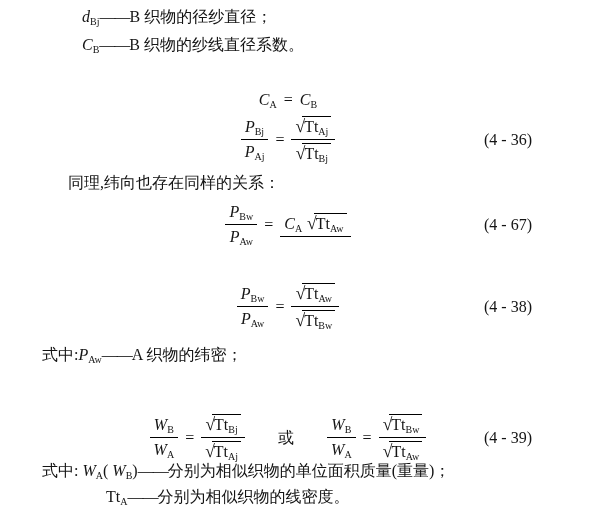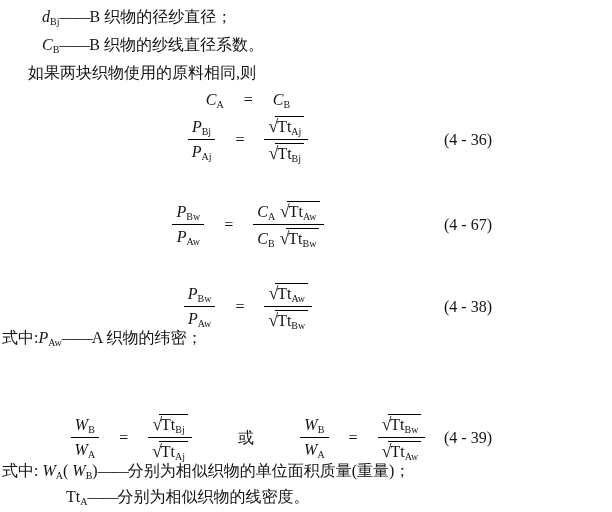--- a/index.html
+++ b/index.html
@@ -3,76 +3,75 @@
 <meta charset="utf-8">
 <style>
   * { box-sizing: border-box; }
   html, body { margin: 0; padding: 0; }
   body {
     width: 612px; height: 512px; background: #ffffff;
     font-family: "Liberation Serif", "DejaVu Serif", serif;
   }
   .page {
     position: relative; width: 496px; height: 512px;
-    background: #ffffff; color: #141414; font-size: 16px; overflow: hidden;
+    background: #ffffff; color: #141414; font-size: 16px; overflow: hidden; margin-left: 40px;
   }
   .abs { position: absolute; white-space: nowrap; }
   .it { font-style: italic; }
   .rm { font-style: normal; }
   sub.s { font-size: 10px; font-style: normal; line-height: 1; vertical-align: -0.3em; letter-spacing: 0; }
   .dash { letter-spacing: -1px; }
 
   
   .frac { display: inline-block; text-align: center; vertical-align: middle; line-height: 1.15; }
   .fn { display: block; border-bottom: 1.3px solid #000; padding: 0 4px 2px; }
   .fd { display: block; padding: 3px 4px 0; }
 
   
   .sqrt { display: inline-block; white-space: nowrap; }
   .sign { display: inline-block; font-size: 1.1em; line-height: 1; }
   .rad { display: inline-block; border-top: 1.3px solid #000; padding: 1px 3px 0 2px; margin-left: -3px; }
 
   
   .eqrow { position: absolute; left: 0; width: 100%; display: flex; justify-content: center; align-items: center; }
-  .mrow { display: flex; align-items: center; gap: 20px; }
+  .mrow { display: flex; align-items: center; gap: 7px; }
   .eqnum { position: absolute; right: 4px; top: 50%; transform: translateY(-50%); }
   .coef { margin-right: 5px; white-space: nowrap; }
   .orsep { margin: 0 26px; }
 
   
   #line-d        { left: 42px; top: 7px; }
   #line-c        { left: 42px; top: 35px; }
   #para-material { left: 28px; top: 63px; }
   #eq-c   { top: 88px;  height: 24px; }
   #eq36   { top: 112px; height: 56px; }
   #para-weft     { left: 28px; top: 173px; }
   #eq37   { top: 194px; height: 62px; }
   #para-when     { left: 28px; top: 256px; }
   #eq38   { top: 278px; height: 58px; }
-  #where1a       { left: 2px;  top: 328px; }
+  #where1a       { left: 2px;  top: 345px; }
   #where1b       { left: 46px; top: 370px; }
   #para-weight   { left: 28px; top: 395px; }
   #eq39   { top: 412px; height: 52px; }
   #where2a       { left: 2px;  top: 461px; }
   #where2b       { left: 66px; top: 487px; text-align: right; }
 </style>
 </head>
 <body>
 
 <div class="page">
 
   <div id="line-d" class="abs">
     <span class="it">d</span><sub class="s">Bj</sub><span class="dash">——</span><span>B 织物的径纱直径；</span>
   </div>
 
   <div id="line-c" class="abs">
     <span class="it">C</span><sub class="s">B</sub><span class="dash">——</span><span>B 织物的纱线直径系数。</span>
   </div>
 
-  <div id="para-material" class="abs">如果两块织物使用的原料相同,则</div>
 
   <div id="eq-c" class="eqrow">
     <span class="mrow">
       <span><span class="it">C</span><sub class="s">A</sub></span>
       <span>=</span>
       <span><span class="it">C</span><sub class="s">B</sub></span>
     </span>
   </div>
 
   <div id="eq36" class="eqrow">
@@ -83,31 +82,31 @@
       </span>
       <span>=</span>
       <span class="frac">
         <span class="fn"><span class="sqrt"><span class="sign">√</span><span class="rad"><span class="rm">Tt</span><sub class="s">Aj</sub></span></span></span>
         <span class="fd"><span class="sqrt"><span class="sign">√</span><span class="rad"><span class="rm">Tt</span><sub class="s">Bj</sub></span></span></span>
       </span>
     </span>
     <span class="eqnum">(4 - 36)</span>
   </div>
 
+  <div id="para-weft" class="abs">同理,纬向也存在同样的关系：</div>
 
   <div id="eq37" class="eqrow">
     <span class="mrow">
       <span class="frac">
         <span class="fn"><span class="it">P</span><sub class="s">Bw</sub></span>
         <span class="fd"><span class="it">P</span><sub class="s">Aw</sub></span>
       </span>
       <span>=</span>
       <span class="frac">
         <span class="fn"><span class="coef"><span class="it">C</span><sub class="s">A</sub></span><span class="sqrt"><span class="sign">√</span><span class="rad"><span class="rm">Tt</span><sub class="s">Aw</sub></span></span></span>
-        <span class="fd"><span class="coef"><span class="it">C</span><sub class="s">B</sub></span><span class="sqrt"><span class="sign">√</span><span class="rad"><span class="rm">Tt</span><sub class="s">Bw</sub></span></span></span>
       </span>
     </span>
     <span class="eqnum">(4 - 67)</span>
   </div>
 
 
   <div id="eq38" class="eqrow">
     <span class="mrow">
       <span class="frac">
         <span class="fn"><span class="it">P</span><sub class="s">Bw</sub></span>

